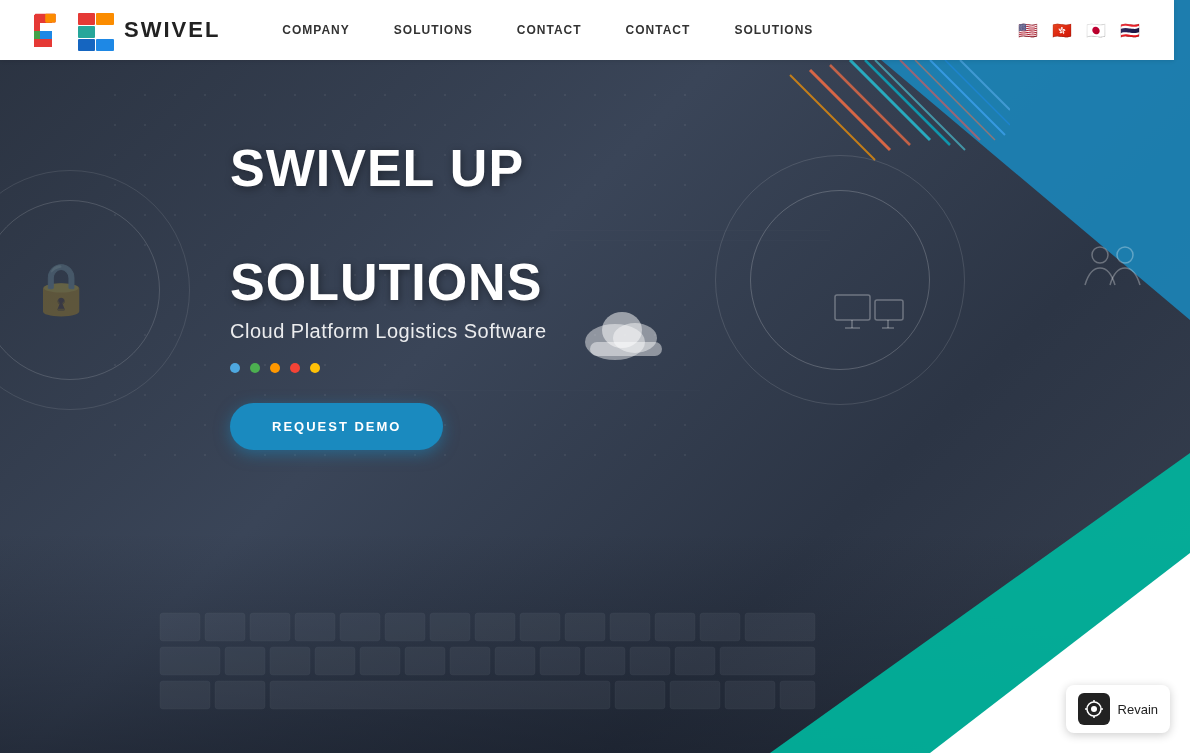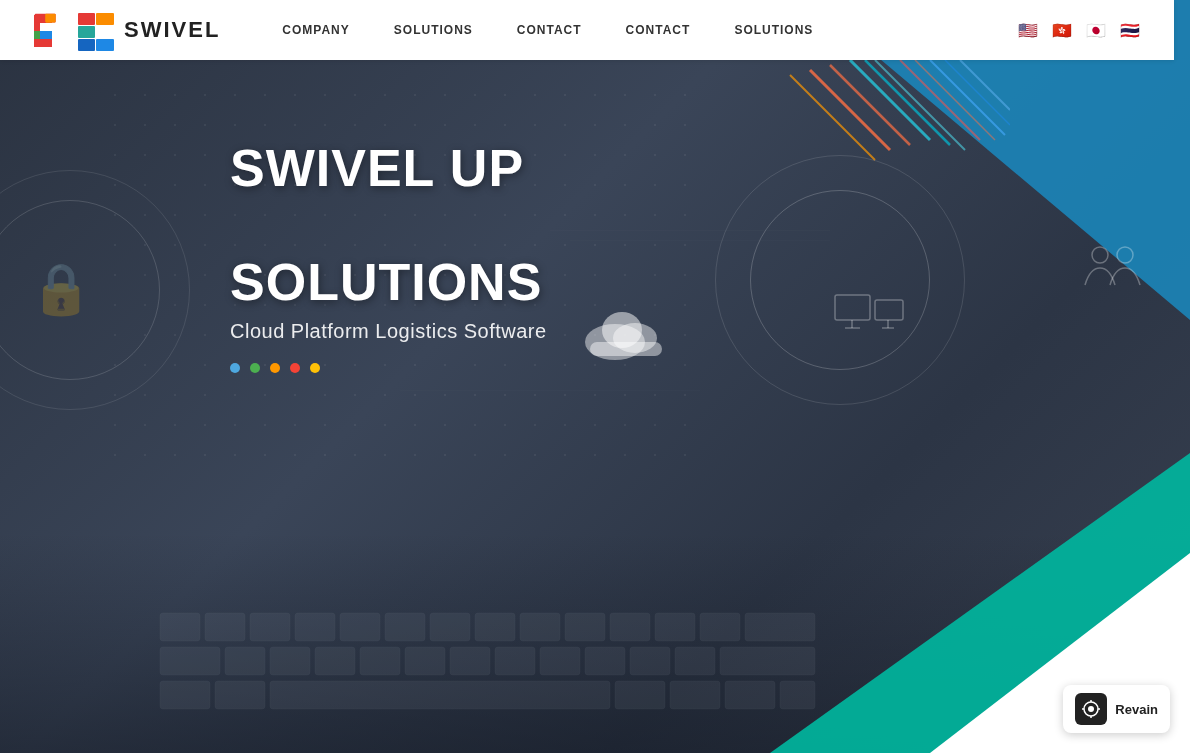--- a/index.html
+++ b/index.html
@@ -257,21 +257,21 @@
       background: #222;
       border-radius: 6px;
       display: flex;
       align-items: center;
       justify-content: center;
       color: #fff;
       font-size: 18px;
     }
     .revain-text {
       font-size: 13px;
-      font-weight: 700;
+      font-weight: 400;
       color: #222;
     }
 
     
     .hline {
       position: absolute;
       height: 1px;
       background: rgba(255,255,255,0.1);
     }
 
@@ -415,20 +415,21 @@
       <span>SOLUTIONS</span>
     </div>
     <div class="hero-subtitle">Cloud Platform Logistics Software</div>
     <div class="dots-row">
       <span class="dot" style="background:#4ea8e0;"></span>
       <span class="dot" style="background:#4caf50;"></span>
       <span class="dot" style="background:#ff9800;"></span>
       <span class="dot" style="background:#f44336;"></span>
       <span class="dot" style="background:#ffc107;"></span>
     </div>
+    <button class="demo-btn">REQUEST DEMO</button>
   </div>
 
 </div>
 
 <div class="navbar">
 
   <div class="logo-area">
     <svg class="logo-icon" viewBox="0 0 38 38">
 
       <polygon points="4,4 22,4 22,12 10,12 10,20 22,20 22,36 4,36 4,28 16,28 16,20 4,20" fill="#e53935"></polygon>

